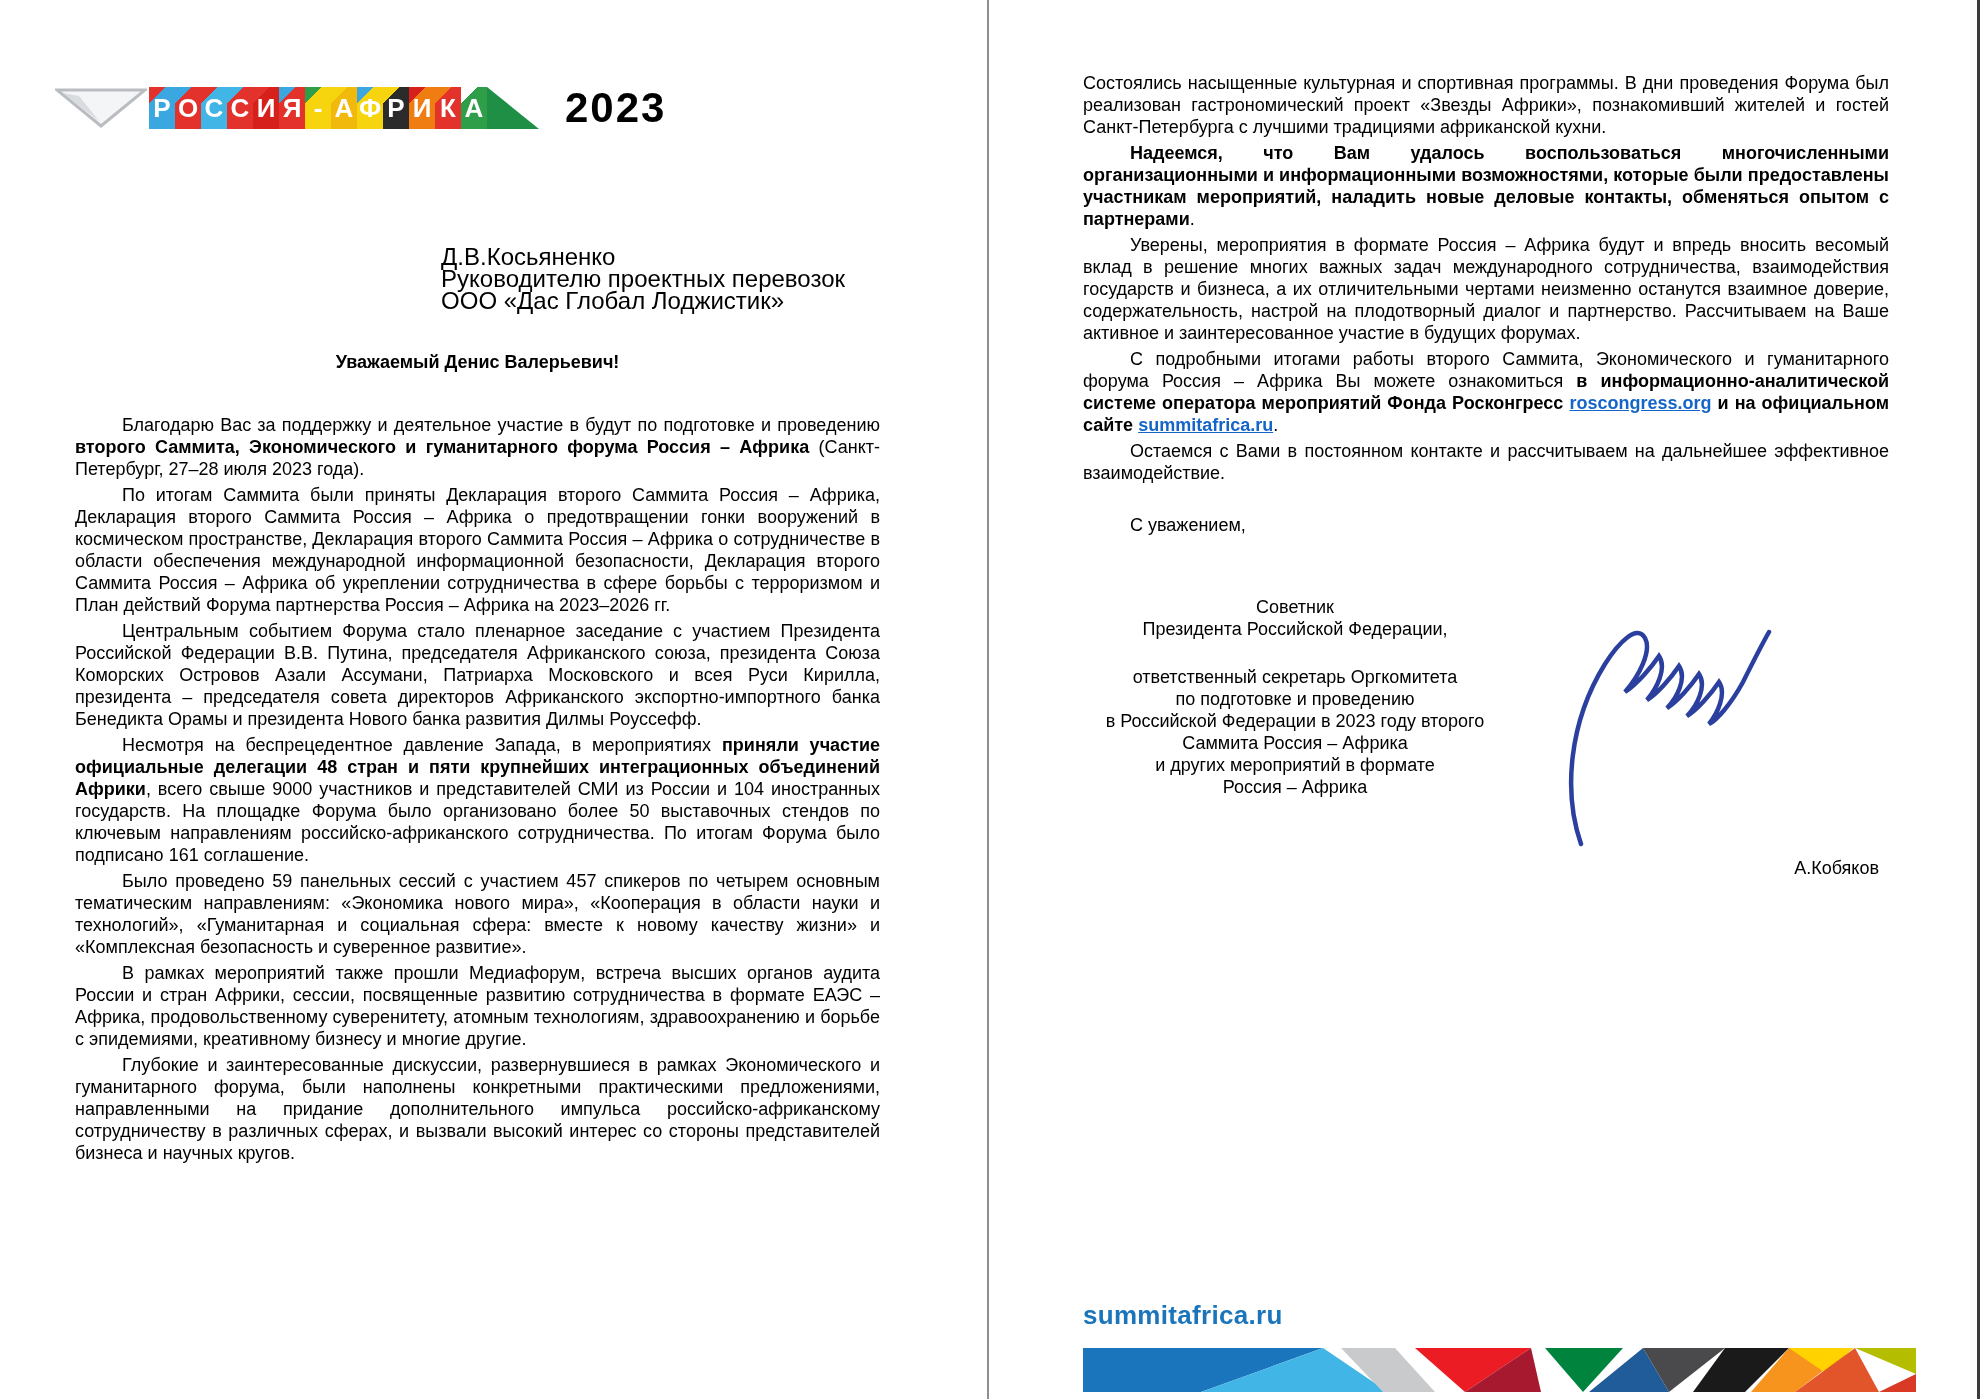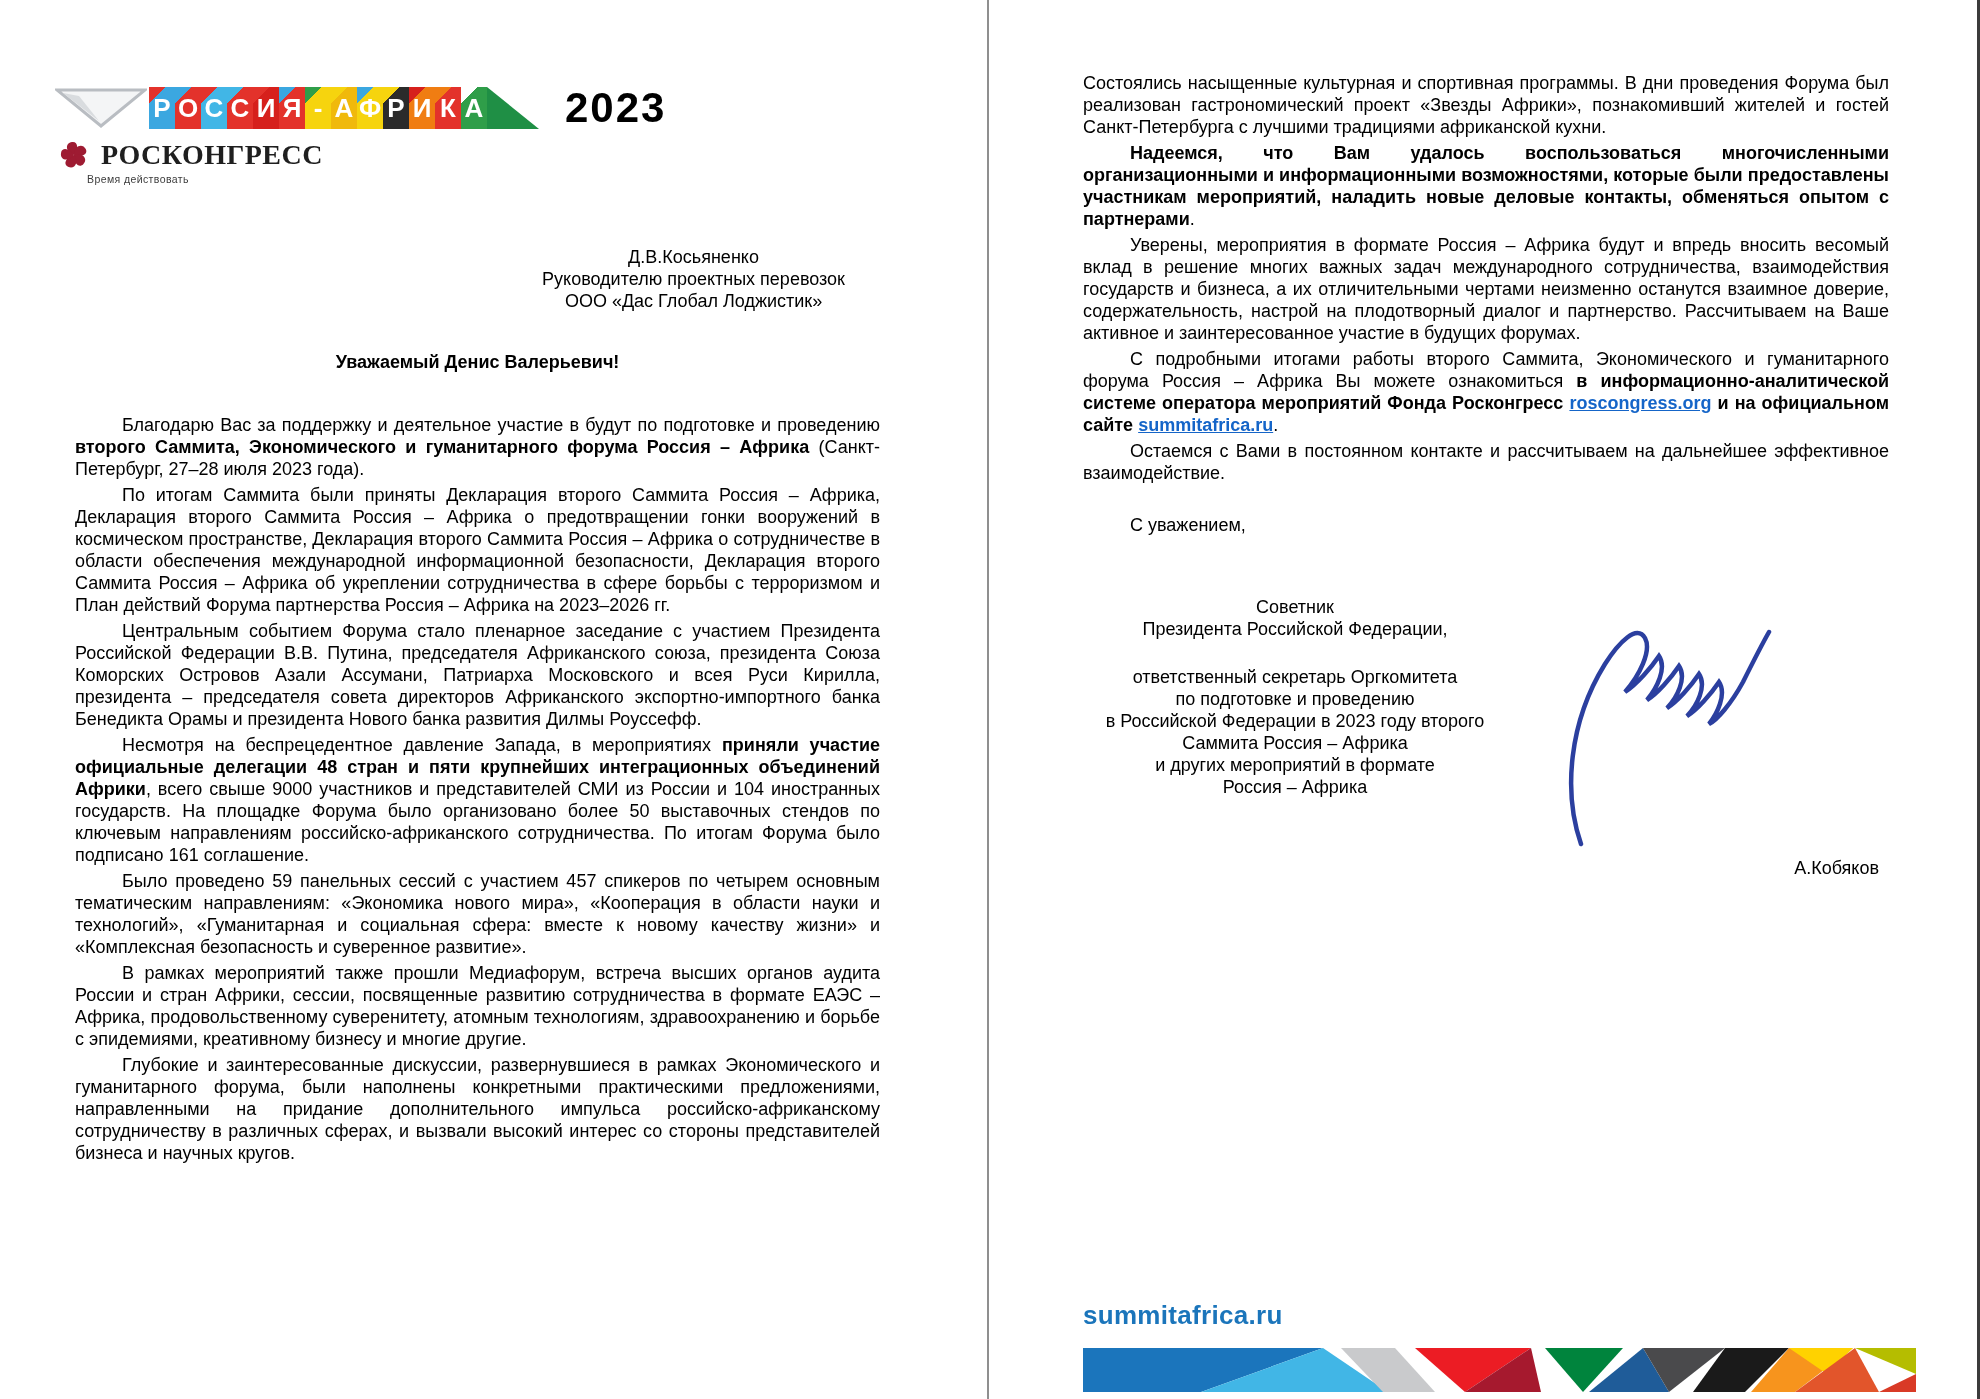--- a/index.html
+++ b/index.html
@@ -21,21 +21,21 @@
         color:#fff;font-weight:800;font-size:26px;line-height:42px;}
   .swoosh{width:52px;height:42px;background:#1f8f45;clip-path:polygon(0 0,100% 100%,0 100%);}
   .year{margin-left:26px;font-size:42px;font-weight:800;letter-spacing:2px;color:#000000;}
   .ros{position:absolute;left:57px;top:138px;}
   .ros-row{display:flex;align-items:center;}
   .ros-text{margin-left:10px;font-family:"Liberation Serif",serif;font-size:28px;font-weight:600;
             letter-spacing:.5px;color:#1f1f1f;}
   .ros-tagline{margin:1px 0 0 30px;font-size:10.5px;color:#3c3c3c;letter-spacing:.4px;}
 
   
-  .addressee{position:absolute;top:246px;right:143px;text-align:center;font-size:18px;line-height:22px;margin-left:20px;}
+  .addressee{position:absolute;top:246px;right:143px;text-align:left;font-size:24px;line-height:22px;margin-left:20px;}
   .salutation{position:absolute;left:75px;top:352px;width:805px;text-align:center;
               font-size:18px;font-weight:bold;}
   .col-l{position:absolute;left:75px;top:414px;width:805px;}
   .col-r{position:absolute;left:95px;top:72px;width:806px;}
   .para{margin:0 0 4px 0;font-size:18px;line-height:22px;text-align:justify;text-indent:47px;}
   .para.noindent{text-indent:0;}
   .b{font-weight:bold;}
   .lnk{color:#1565c8;text-decoration:underline;cursor:pointer;}
 
   .closing{margin-top:30px;font-size:18px;line-height:22px;padding-left:47px;}
@@ -70,35 +70,20 @@
         <span class="tile" style="background: linear-gradient(135deg, rgb(59, 167, 224) 24%, rgb(246, 212, 14) 24%);">Ф</span>
         <span class="tile" style="background: linear-gradient(135deg, rgb(246, 212, 14) 24%, rgb(43, 43, 43) 24%);">Р</span>
         <span class="tile" style="background: linear-gradient(135deg, rgb(214, 32, 28) 24%, rgb(240, 125, 18) 24%);">И</span>
         <span class="tile" style="background: linear-gradient(135deg, rgb(240, 125, 18) 24%, rgb(227, 50, 43) 24%);">К</span>
         <span class="tile" style="background: linear-gradient(135deg, rgb(255, 255, 255) 24%, rgb(47, 158, 73) 24%);">А</span>
       </div>
     <div class="swoosh"></div>
     <div class="year">2023</div>
   </div>
 
-  <div class="ros">
-    <div class="ros-row">
-      <svg width="34" height="34" viewBox="0 0 34 34">
-        <g fill="#9e1b32">
-          <path d="M17 17 C 8 14, 8 5, 15 4 C 21 3, 22 11, 17 17 Z"></path>
-          <path d="M17 17 C 8 14, 8 5, 15 4 C 21 3, 22 11, 17 17 Z" transform="rotate(72 17 17)"></path>
-          <path d="M17 17 C 8 14, 8 5, 15 4 C 21 3, 22 11, 17 17 Z" transform="rotate(144 17 17)"></path>
-          <path d="M17 17 C 8 14, 8 5, 15 4 C 21 3, 22 11, 17 17 Z" transform="rotate(216 17 17)"></path>
-          <path d="M17 17 C 8 14, 8 5, 15 4 C 21 3, 22 11, 17 17 Z" transform="rotate(288 17 17)"></path>
-        </g>
-      </svg>
-      <span class="ros-text">РОСКОНГРЕСС</span>
-    </div>
-    <div class="ros-tagline">Время действовать</div>
-  </div>
 
   <div class="addressee">
       <div class="line">Д.В.Косьяненко</div>
       <div class="line">Руководителю проектных перевозок</div>
       <div class="line">ООО «Дас Глобал Лоджистик»</div>
     </div>
 
   <div class="salutation">Уважаемый Денис Валерьевич!</div>
 
   <div class="col-l">

